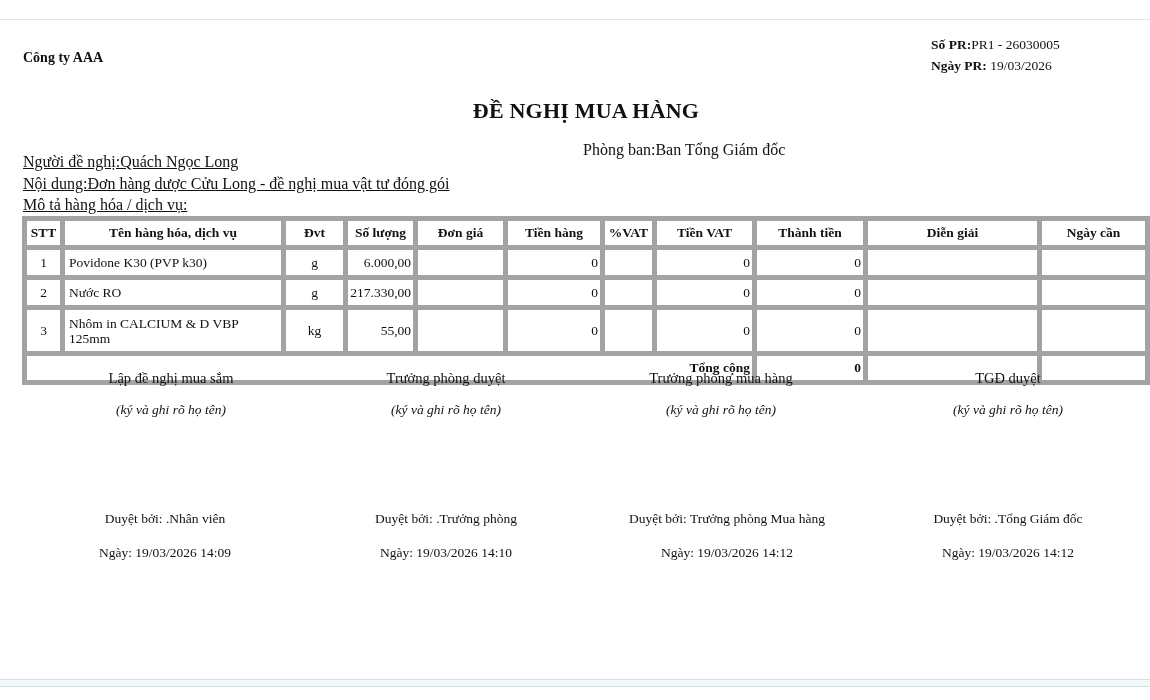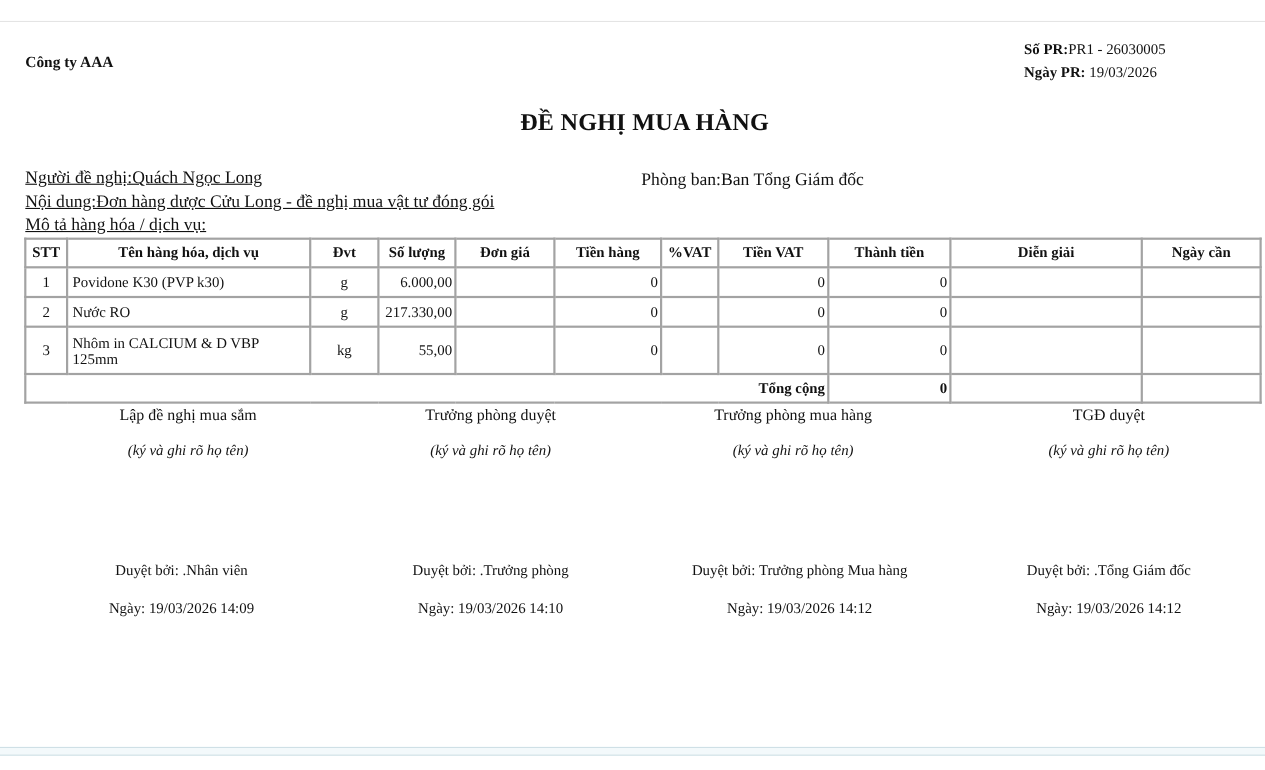--- a/index.html
+++ b/index.html
@@ -10,24 +10,24 @@
   }
   .top-rule { position:absolute; left:0; top:19px; width:1150px; height:1px; background:#e4e4e4; }
   .bottom-band { position:absolute; left:0; top:679px; width:1150px; height:6px;
     border-top:1px solid #cfe0e6; border-bottom:1px solid #cfe0e6; background:#f3f9fb; }
   .company { position:absolute; left:23px; top:50px; font-weight:bold; font-size:14px; }
   .pr-info { position:absolute; left:931px; top:34px; font-size:13.5px; line-height:21px; }
   .pr-info b { font-weight:bold; }
   .title { position:absolute; left:0; width:1172px; top:98px; text-align:center;
     font-weight:bold; font-size:22px; letter-spacing:0.2px; }
   .meta-line { position:absolute; left:23px; font-size:16px;text-decoration:underline; }
-  .dept { position:absolute; left:583px; top:155px; font-size:16px; }
+  .dept { position:absolute; left:583px; top:141px; font-size:16px; }
   table.items { position:absolute; left:22px; top:216px; border-collapse:collapse;
     font-size:13.5px; table-layout:fixed; width:1123px; }
-  table.items td, table.items th { border:2px solid #a3a3a3; padding:0 2px; overflow:hidden; }
+  table.items td, table.items th { border:5px solid #a3a3a3; padding:0 2px; overflow:hidden; }
   table.items th { height:24px; font-weight:bold; text-align:center; }
   table.items td { height:25px; }
   table.items tr.tall td { height:41px; }
   table.items tr.total td { height:24px;text-align:right; }
   .c { text-align:center; }
   .r { text-align:right; }
   .l { text-align:left; padding-left:4px !important; line-height:15px; }
   .bold { font-weight:bold; }
   .sig { position:absolute; text-align:center; width:260px; }
   .sig .role { font-weight:normal; font-size:14.5px; }

